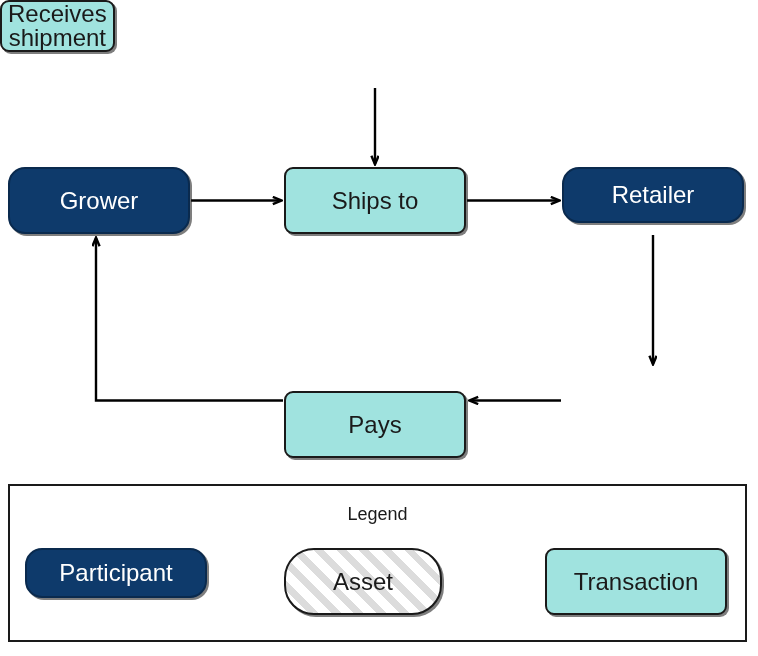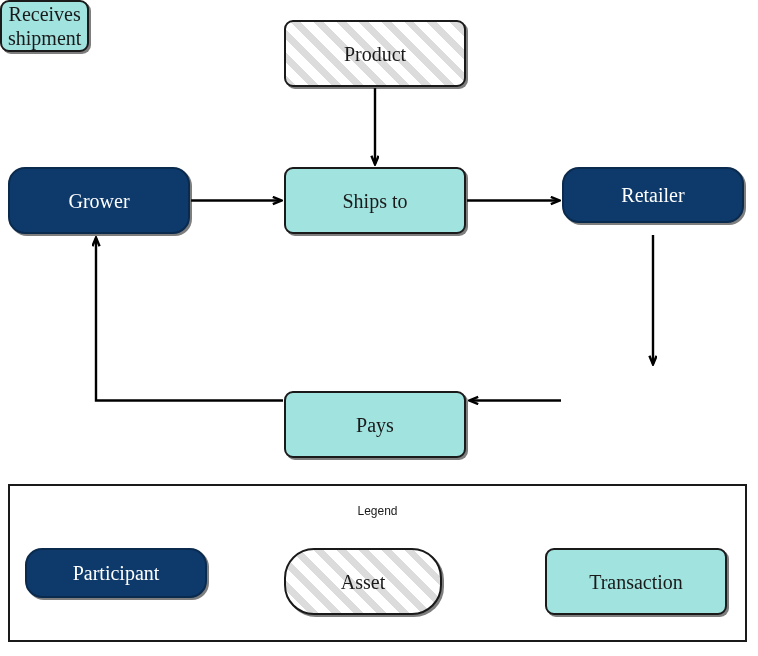--- a/index.html
+++ b/index.html
@@ -26,28 +26,27 @@
   
   .node {
     position: absolute;
     box-sizing: border-box;
     border: 2px solid #1a1a1a;
     border-radius: 9px;
     display: flex;
     align-items: center;
     justify-content: center;
     text-align: center;
-    font-size: 20px;
+    font-size: 24px;
     line-height: 24px;
     color: #1a1a1a;
     box-shadow: 2px 2px 0 rgba(20,20,20,0.55);
     z-index: 5;
     white-space: pre-line;
     user-select: none;
-    font-family: Liberation Serif, serif;
   }
 
   .node.participant {
     background: #0E3A6B;
     color: #ffffff;
     border-color: #0a2a4e;
     border-radius: 17px;
   }
 
   .node.transaction {
@@ -79,21 +78,21 @@
     box-sizing: border-box;
     border: 2px solid #1a1a1a;
     background: #ffffff;
     z-index: 3;
   }
   #legend-title {
     position: absolute;
     width: 100%;
     top: 18px;
     text-align: center;
-    font-size: 12px;
+    font-size: 18px;
     color: #1a1a1a;
   }
 
   
   #wires {
     position: absolute;
     left: 0;
     top: 0;
     width: 758px;
     height: 656px;
@@ -128,23 +127,20 @@
 
     <line x1="467" y1="200.5" x2="559" y2="200.5" marker-end="url(#arrowhead)"></line>
 
     <line x1="653" y1="235" x2="653" y2="364" marker-end="url(#arrowhead)"></line>
 
     <line x1="561" y1="400.5" x2="470" y2="400.5" marker-end="url(#arrowhead)"></line>
 
     <path d="M 283 400.5 L 96 400.5 L 96 238" marker-end="url(#arrowhead)"></path>
   </svg>
 
-  <div class="node asset" style="left: 284px; top: 20px; width: 182px; height: 67px;">
-    <span class="node-label">Product</span>
-  </div>
 
   <div class="node participant" style="left: 8px; top: 167px; width: 182px; height: 67px;">
     <span class="node-label">Grower</span>
   </div>
 
   <div class="node transaction" style="left: 284px; top: 167px; width: 182px; height: 67px;">
     <span class="node-label">Ships to</span>
   </div>
 
   <div class="node participant" style="left: 562px; top: 167px; width: 182px; height: 56px;">

